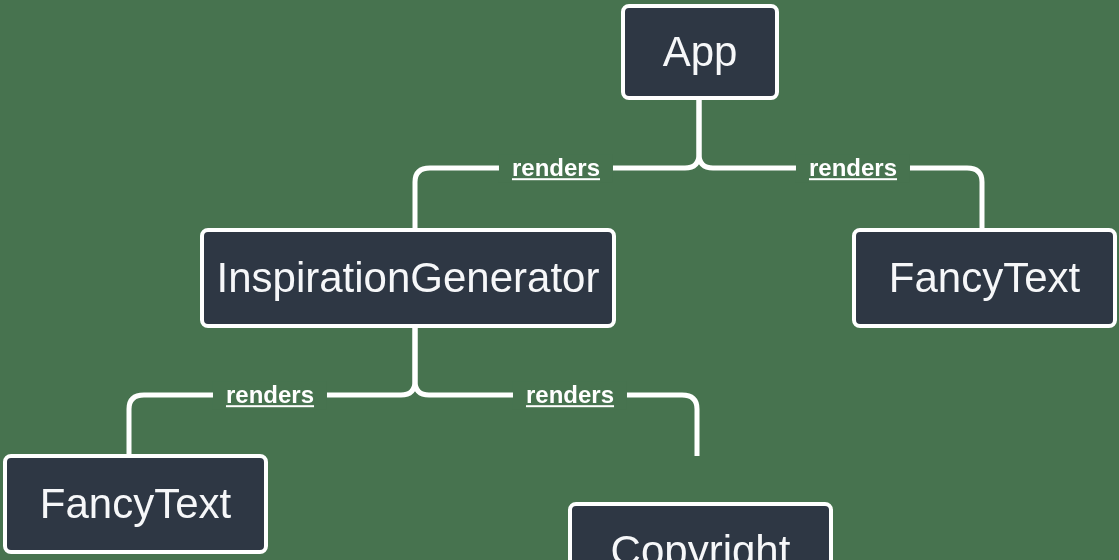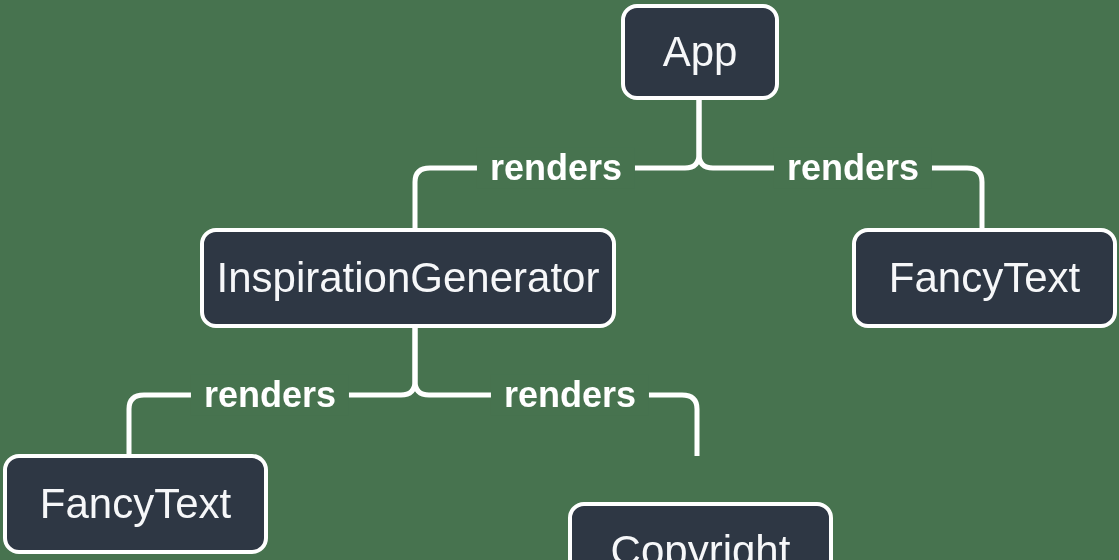--- a/index.html
+++ b/index.html
@@ -31,31 +31,32 @@
     fill: none;
     stroke: var(--line);
     stroke-width: 5;
     stroke-linecap: butt;
   }
   .edge-label {
     position: absolute;
     transform: translate(-50%, -50%);
     background: var(--background);
     color: var(--label-text);
-    font-size: 36px;
+    font-size: 24px;
     font-weight: 700;
     line-height: 1.15;
     padding: 0 13px;
     white-space: nowrap;
+    text-decoration: underline;
   }
   .node {
     position: absolute;
     background: var(--node-fill);
     border: 4px solid var(--node-border);
-    border-radius: 16px;
+    border-radius: 8px;
     display: flex;
     align-items: center;
     justify-content: center;
     color: var(--node-text);
     font-size: 42px;
     font-weight: 400;
     white-space: nowrap;
   }
   #node-app                   { left: 621px; top: 4px;   width: 158px; height: 96px; }
   #node-inspiration-generator { left: 200px; top: 228px; width: 416px; height: 100px; }

